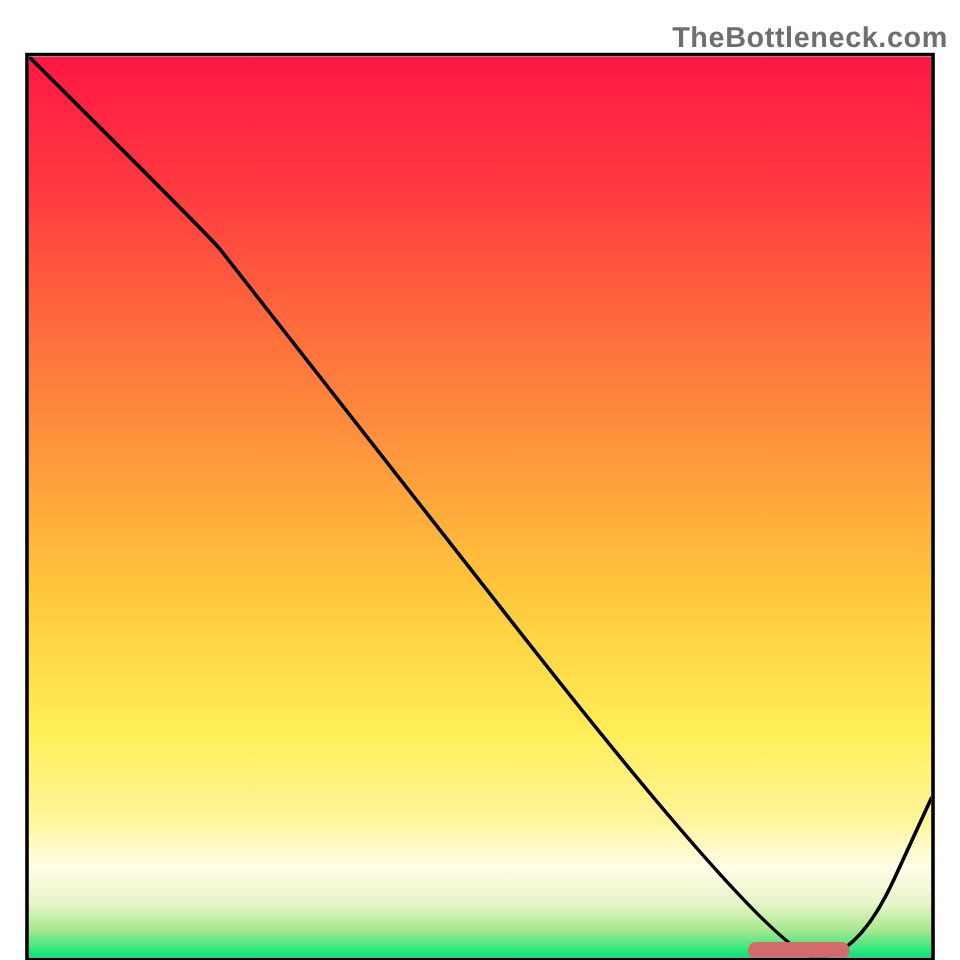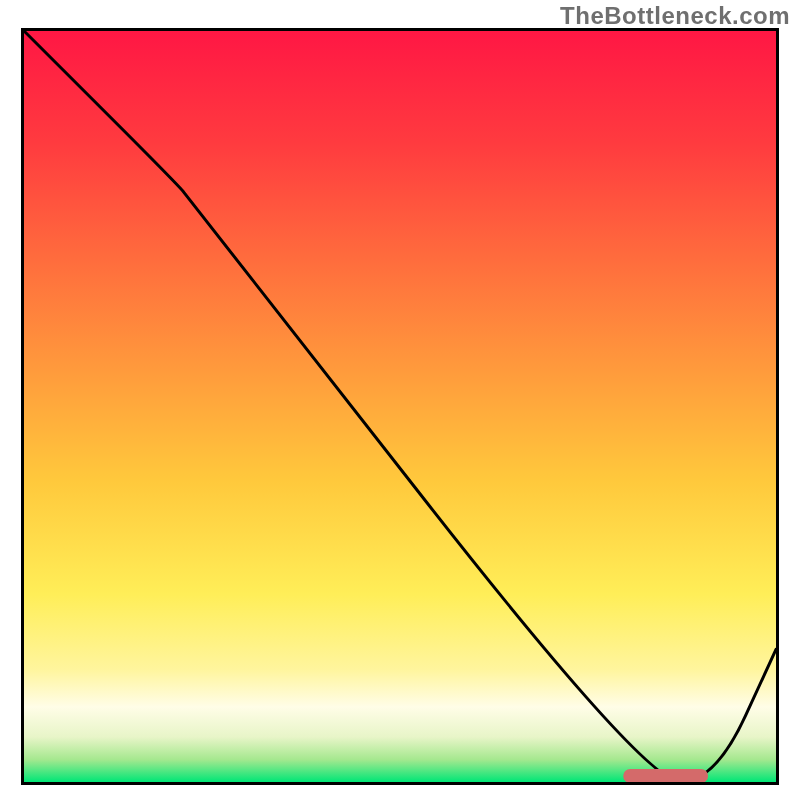--- a/index.html
+++ b/index.html
@@ -9,20 +9,21 @@
     height: 800px;
     overflow: hidden;
     background: #fff;
     font-family: Arial, Helvetica, sans-serif;
   }
   .frame {
     position: relative;
     width: 800px;
     height: 660px;
     box-sizing: border-box;
+    margin-top: 16px;
   }
   .watermark {
     position: absolute;
     top: 2px;
     right: 10px;
     font-size: 24px;
     font-weight: 600;
     color: #6f6f6f;
     letter-spacing: 0.5px;
     z-index: 10;

